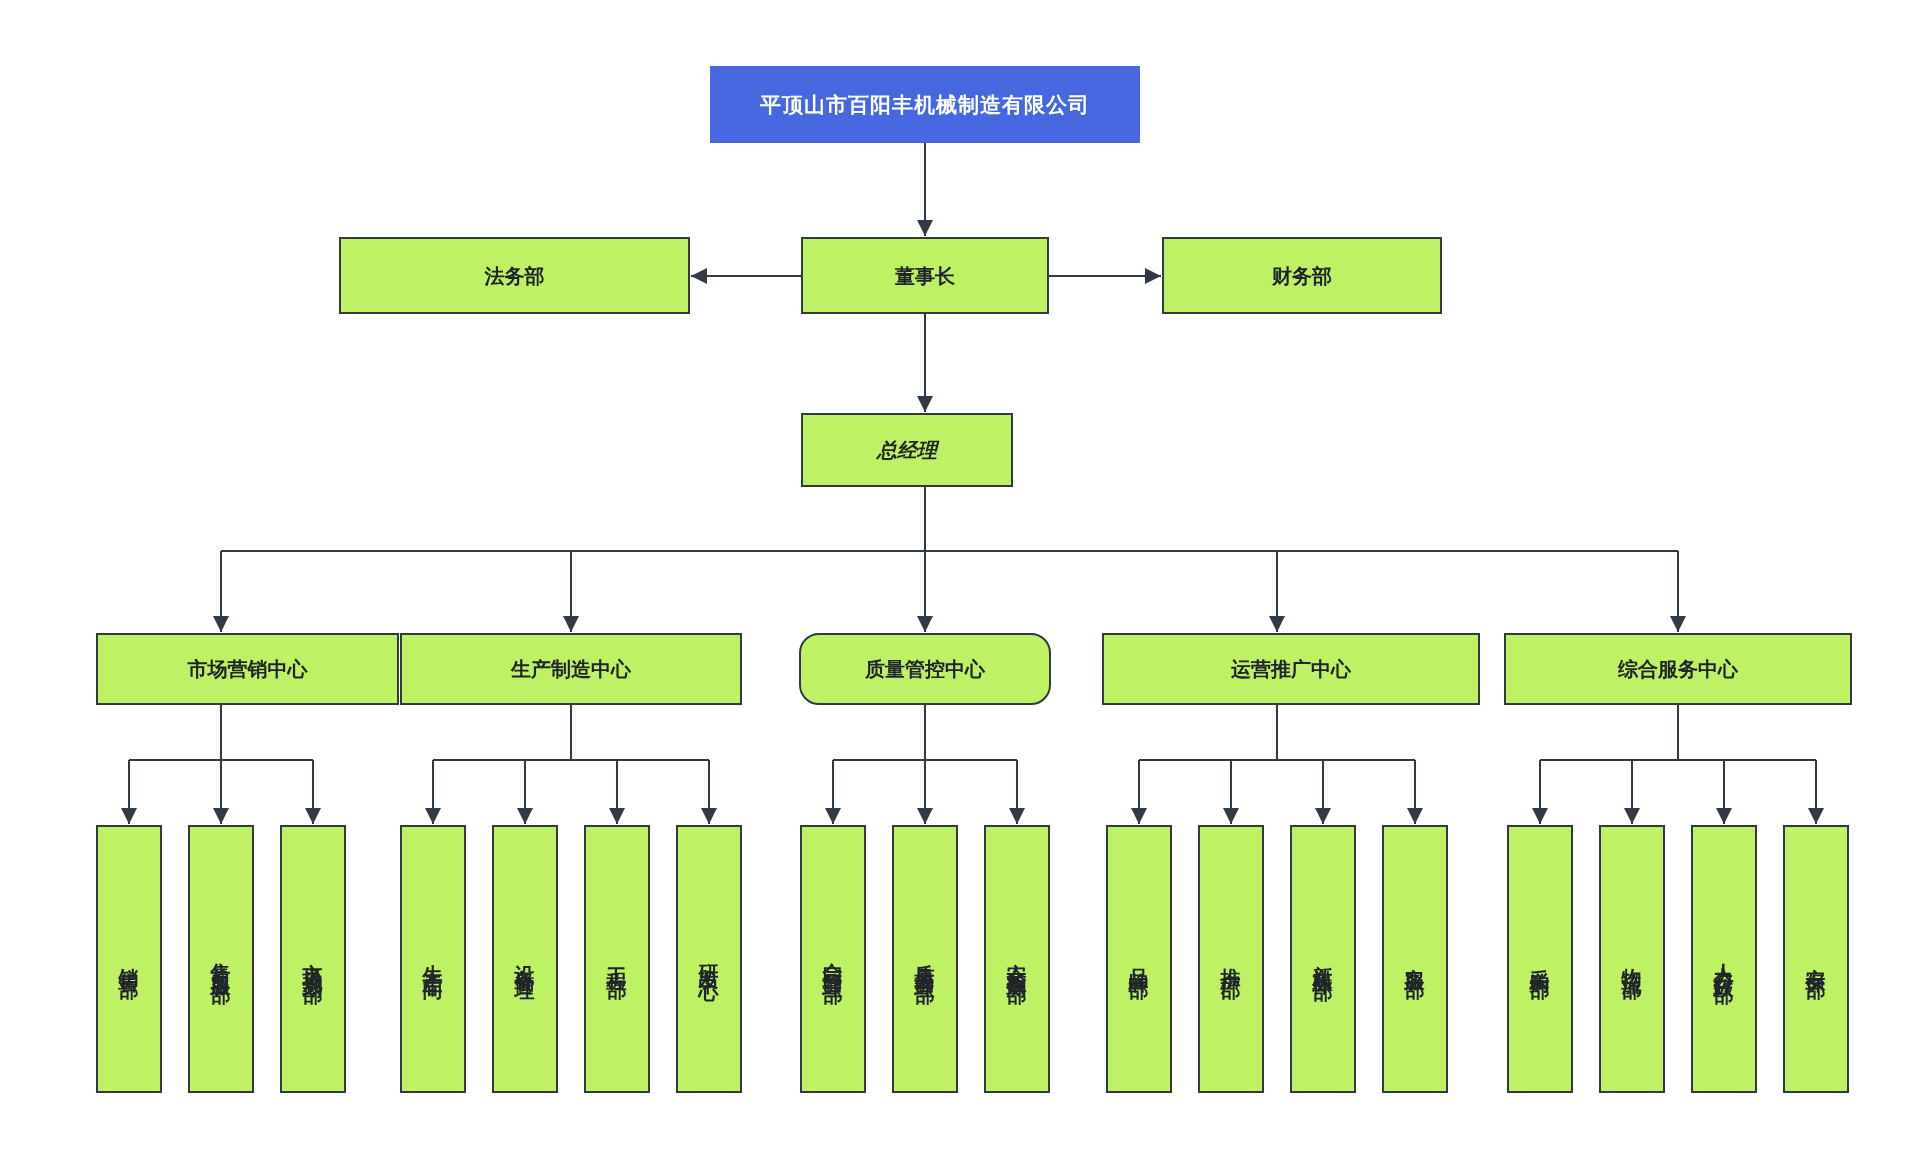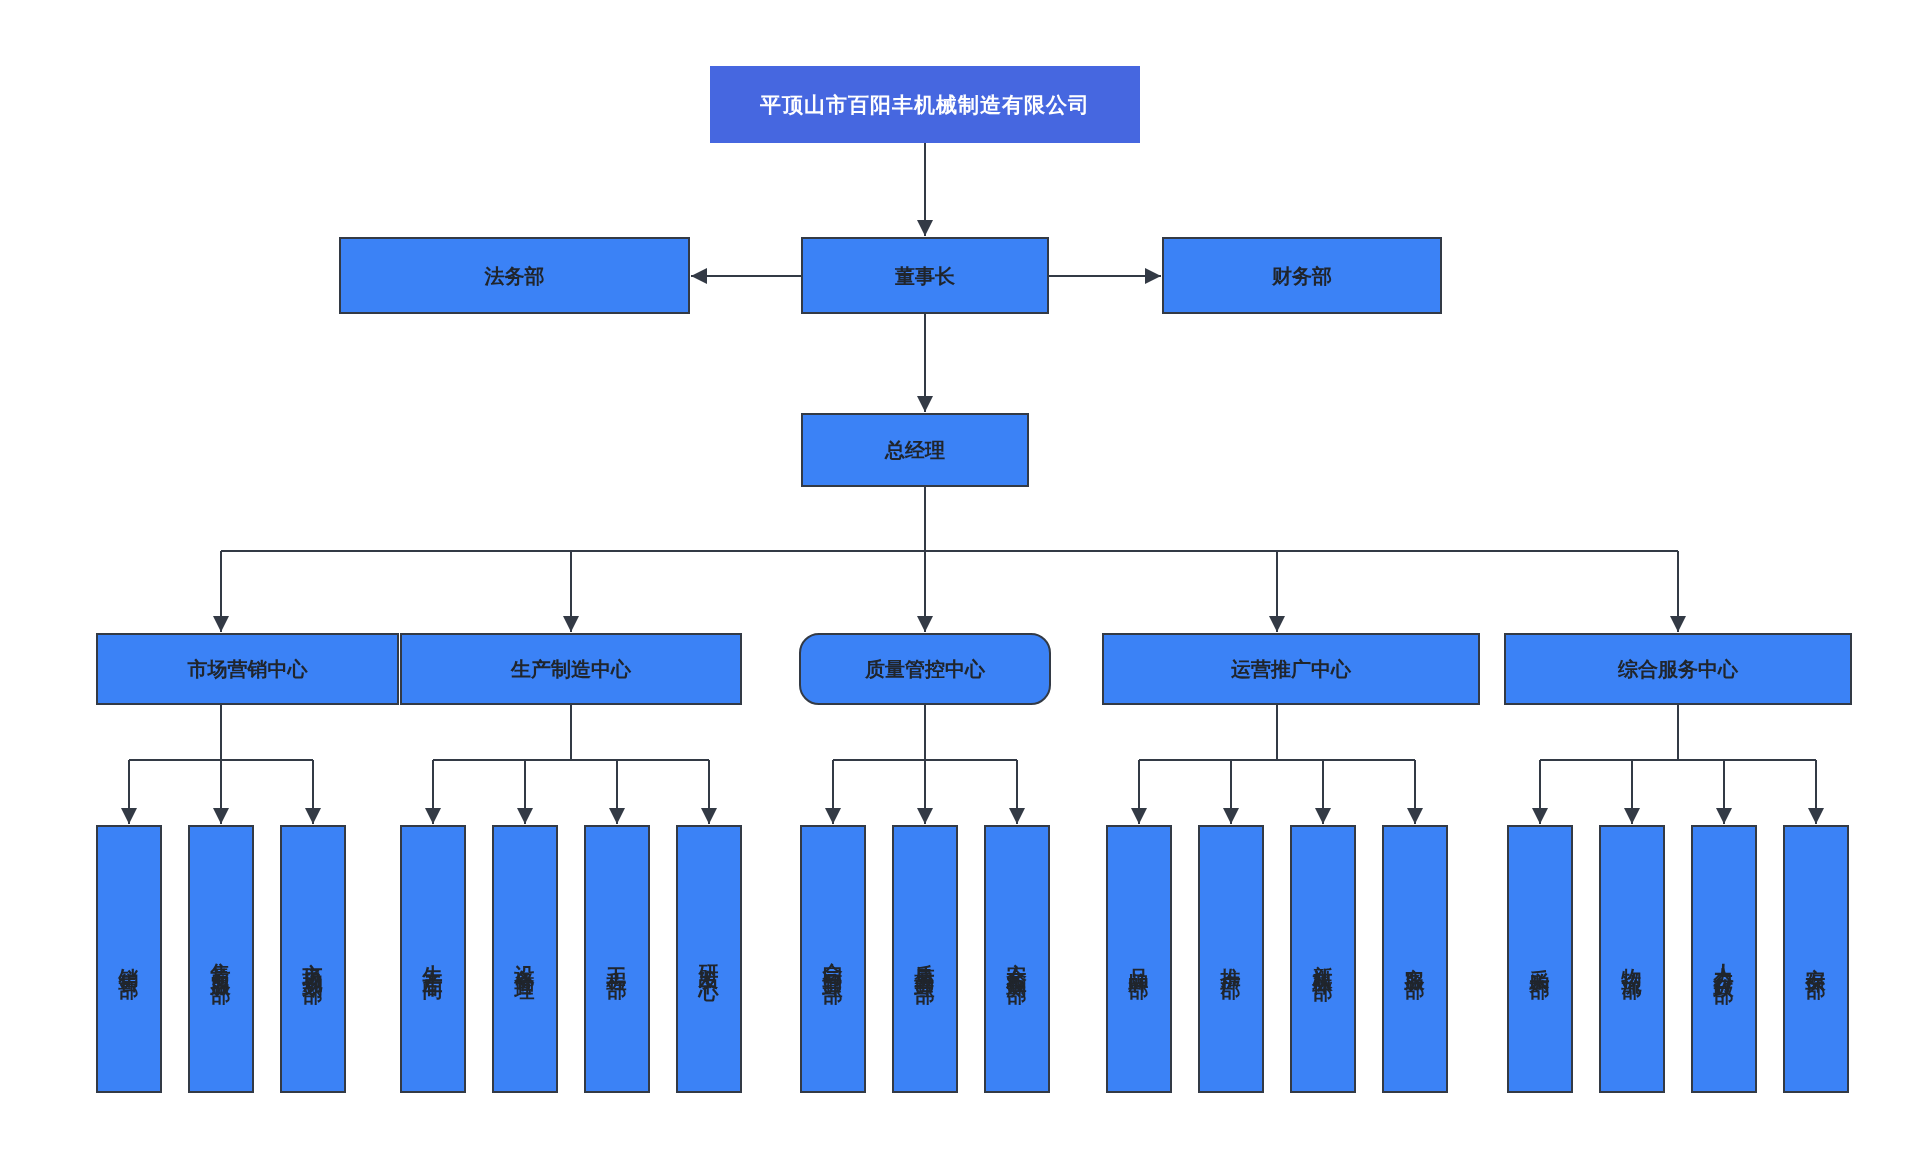--- a/index.html
+++ b/index.html
@@ -1,20 +1,20 @@
 <!DOCTYPE html>
 <html><head>
 <meta charset="utf-8">
 <style>
   html,body{margin:0;padding:0;background:#ffffff;}
   body{width:1920px;height:1164px;overflow:hidden;font-family:"Liberation Sans",sans-serif;}
   .canvas{position:relative;width:1920px;height:1164px;background:#ffffff;}
   svg.connectors{position:absolute;left:0;top:0;width:1920px;height:1164px;}
   .node{
-    position:absolute;box-sizing:border-box;background:#3b82f6;
+    position:absolute;box-sizing:border-box;background:#bef264;
     border:2.5px solid #333a45;display:flex;align-items:center;justify-content:center;
     font-weight:700;color:#20252c;font-size:20px;line-height:1.2;text-align:center;
   }
   .node.company{border:none;color:#ffffff;font-size:21px;letter-spacing:1px;}
   .node.sub{
     writing-mode:vertical-rl;text-orientation:upright;
     letter-spacing:5px;font-size:20px;
   }
 </style>
 </head>
@@ -90,21 +90,21 @@
       </g>
     </g>
   </svg>
 
   <div class="node company" style="left: 710px; top: 66px; width: 430px; height: 77px; background-color: rgb(70, 103, 224); text-align: right;">平顶山市百阳丰机械制造有限公司</div>
 
   <div class="node" style="left:339px;top:237px;width:351px;height:77px;">法务部</div>
   <div class="node" style="left:801px;top:237px;width:248px;height:77px;">董事长</div>
   <div class="node" style="left:1162px;top:237px;width:280px;height:77px;">财务部</div>
 
-  <div class="node" style="left:801px;top:413px;width:228px;height:74px;">总经理</div>
+  <div class="node" style="left:801px;top:413px;width:212px;height:74px;font-style:italic;">总经理</div>
 
   <div class="node" style="left:96px;top:633px;width:303px;height:72px;">市场营销中心</div>
   <div class="node" style="left:400px;top:633px;width:342px;height:72px;">生产制造中心</div>
   <div class="node" style="left:799px;top:633px;width:252px;height:72px;border-radius:20px;">质量管控中心</div>
   <div class="node" style="left:1102px;top:633px;width:378px;height:72px;">运营推广中心</div>
   <div class="node" style="left:1504px;top:633px;width:348px;height:72px;">综合服务中心</div>
 
   <div class="node sub" style="left:96px;top:825px;width:66px;height:268px;">销售部</div>
   <div class="node sub" style="left:188px;top:825px;width:66px;height:268px;">售前客服部</div>
   <div class="node sub" style="left:280px;top:825px;width:66px;height:268px;">市场规划部</div>

